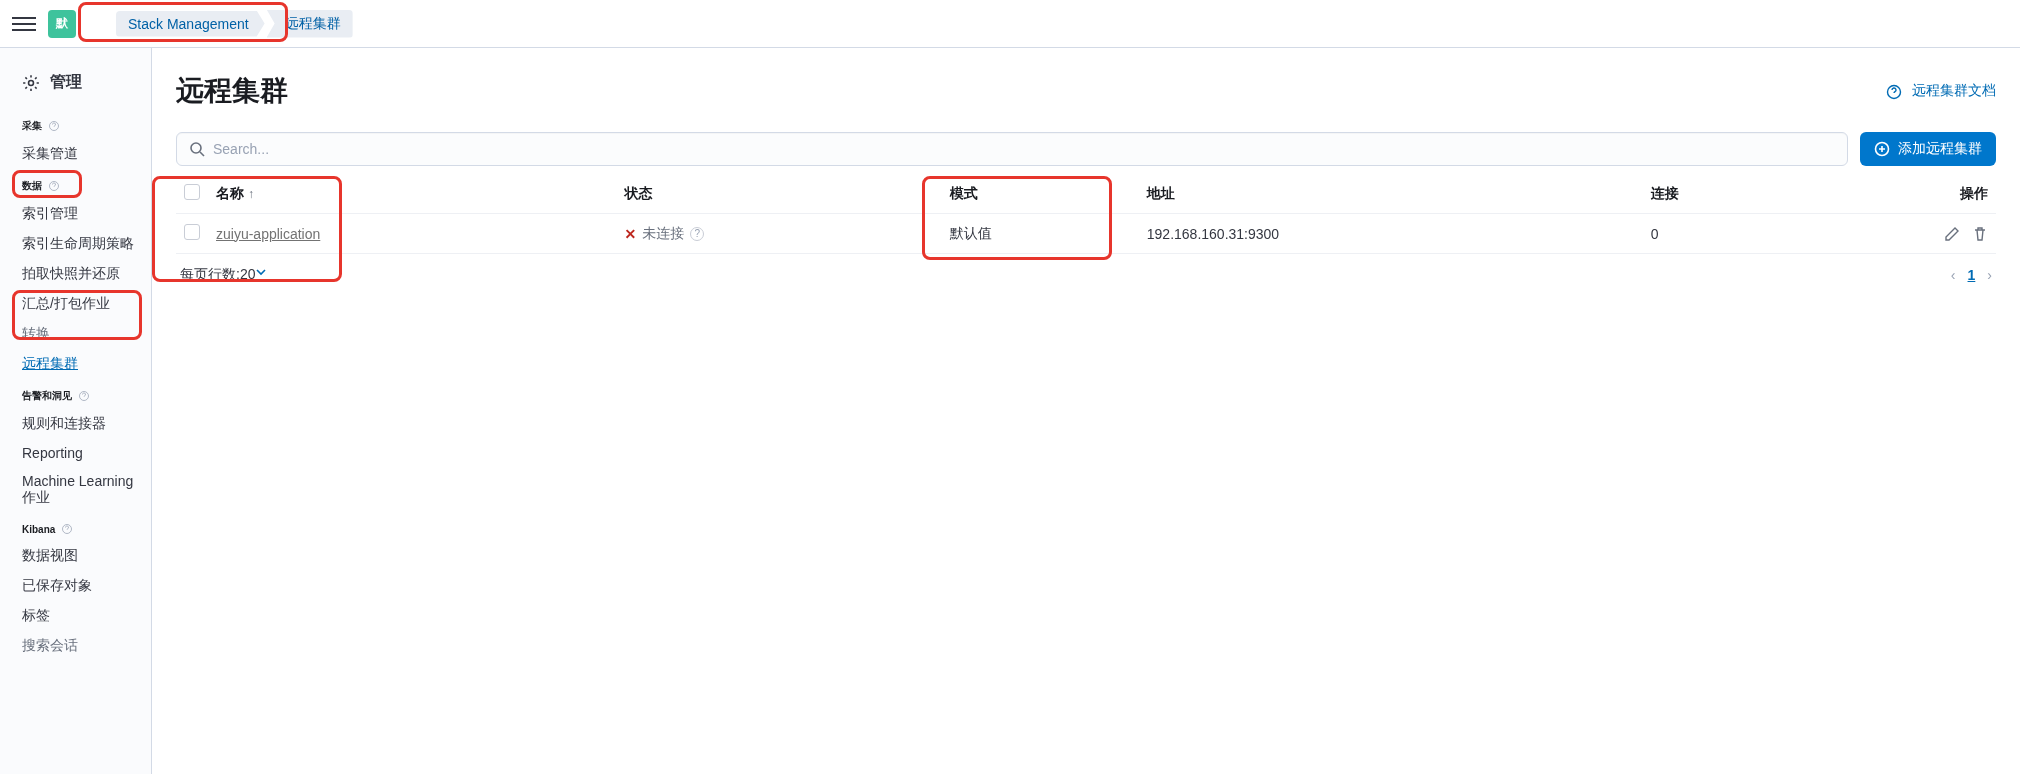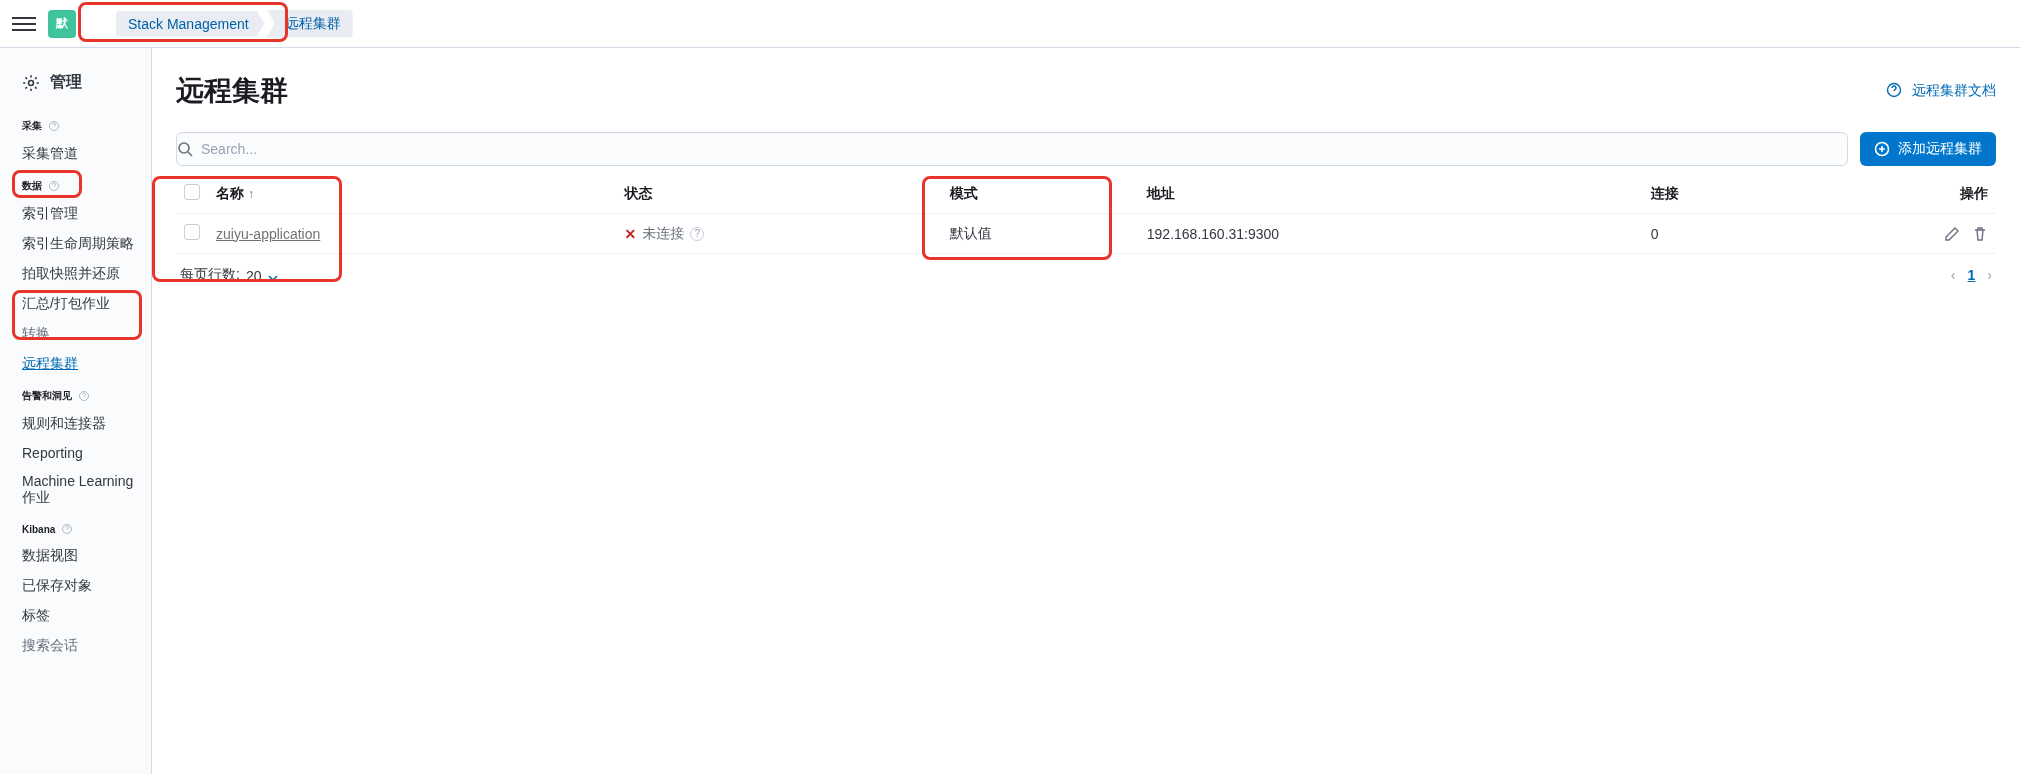--- a/index.html
+++ b/index.html
@@ -24,25 +24,25 @@
     .sb-group-title { padding: 10px 16px 6px 22px; font-size: 10px; font-weight: 600; color: #1a1c21; display: flex; align-items: center; gap: 6px; }
     .help-ico { width: 12px; height: 12px; color: #98a2b3; }
     .sb-item { padding: 6px 16px 6px 22px; font-size: 14px; color: #343741; cursor: pointer; }
     .sb-item.active { color: #006bb4; text-decoration: underline; }
     .sb-item.trunc { color: #69707d; }
 
     
     .main { flex: 1; padding: 24px 24px 24px 24px; overflow-y: auto; }
     .page-head-row { display: flex; justify-content: space-between; align-items: center; margin-bottom: 22px; }
     .page-title { font-size: 28px; font-weight: 700; color: #1a1c21; }
-    .docs-link { display: flex; align-items: flex-start; gap: 10px; color: #006bb4; font-size: 14px; cursor: pointer; }
+    .docs-link { display: flex; align-items: flex-end; gap: 10px; color: #006bb4; font-size: 14px; cursor: pointer; }
     .docs-link svg { width: 16px; height: 16px; }
 
     .toolbar-row { display: flex; gap: 12px; margin-bottom: 8px; }
-    .search-box { flex: 1; display: flex; align-items: center; border: 1px solid #d3dae6; border-radius: 6px; padding: 8px 0; background: #fbfcfd; box-shadow: 0 1px 1px rgba(0,0,0,0.03) inset; }
+    .search-box { flex: 1; display: flex; align-items: center; border: 1px solid #d3dae6; border-radius: 6px; padding: 8px 12px; background: #fbfcfd; box-shadow: 0 1px 1px rgba(0,0,0,0.03) inset; }
     .search-box svg { width: 16px; height: 16px; color: #69707d; margin-right: 8px; flex-shrink: 0; }
     .search-box input { flex: 1; border: none; outline: none; background: transparent; font-size: 14px; color: #343741; }
     .search-box input::placeholder { color: #98a2b3; }
     .primary-btn { display: flex; align-items: center; gap: 8px; background: #07c; color: #fff; border: none; border-radius: 6px; padding: 8px 14px; font-size: 14px; font-weight: 500; cursor: pointer; }
     .primary-btn svg { width: 16px; height: 16px; }
 
     
     .data-table { width: 100%; border-collapse: collapse; margin-top: 6px; }
     .data-table th, .data-table td { text-align: left; padding: 10px 8px; font-size: 14px; border-bottom: 1px solid #eef0f4; }
     .data-table th { font-weight: 600; color: #1a1c21; }
@@ -51,21 +51,21 @@
     .sort-arrow { display: inline-block; margin-left: 4px; font-size: 12px; color: #69707d; }
     .cluster-link { color: #737373; text-decoration: underline; cursor: pointer; }
     .status-cell { color: #69707d; display: flex; align-items: center; gap: 6px; }
     .x-mark { color: #bd271e; font-weight: 700; }
     .help-dot { width: 14px; height: 14px; border: 1px solid #c9cdd6; border-radius: 50%; font-size: 10px; color: #98a2b3; display: inline-flex; align-items: center; justify-content: center; }
     .action-icons { display: flex; gap: 12px; justify-content: flex-end; }
     .action-icons svg { width: 16px; height: 16px; color: #69707d; cursor: pointer; }
     .data-table th.right, .data-table td.right { text-align: right; }
 
     .table-footer { display: flex; justify-content: space-between; align-items: center; padding: 12px 4px; }
-    .rows-pp { color: #343741; font-size: 14px; display: flex; align-items: flex-end; gap: 6px; cursor: pointer; }
+    .rows-pp { color: #343741; font-size: 14px; display: flex; align-items: flex-start; cursor: pointer; }
     .rows-pp svg { width: 12px; height: 12px; color: #006bb4; }
     .pager { display: flex; align-items: center; gap: 12px; }
     .pager .pg-btn { color: #98a2b3; cursor: pointer; font-size: 14px; }
     .pager .pg-num { color: #006bb4; text-decoration: underline; font-weight: 600; cursor: pointer; }
 
     
     .red-box { position: absolute; border: 3px solid #e7352c; border-radius: 8px; pointer-events: none; }
   </style>
 </head>
 <body>

